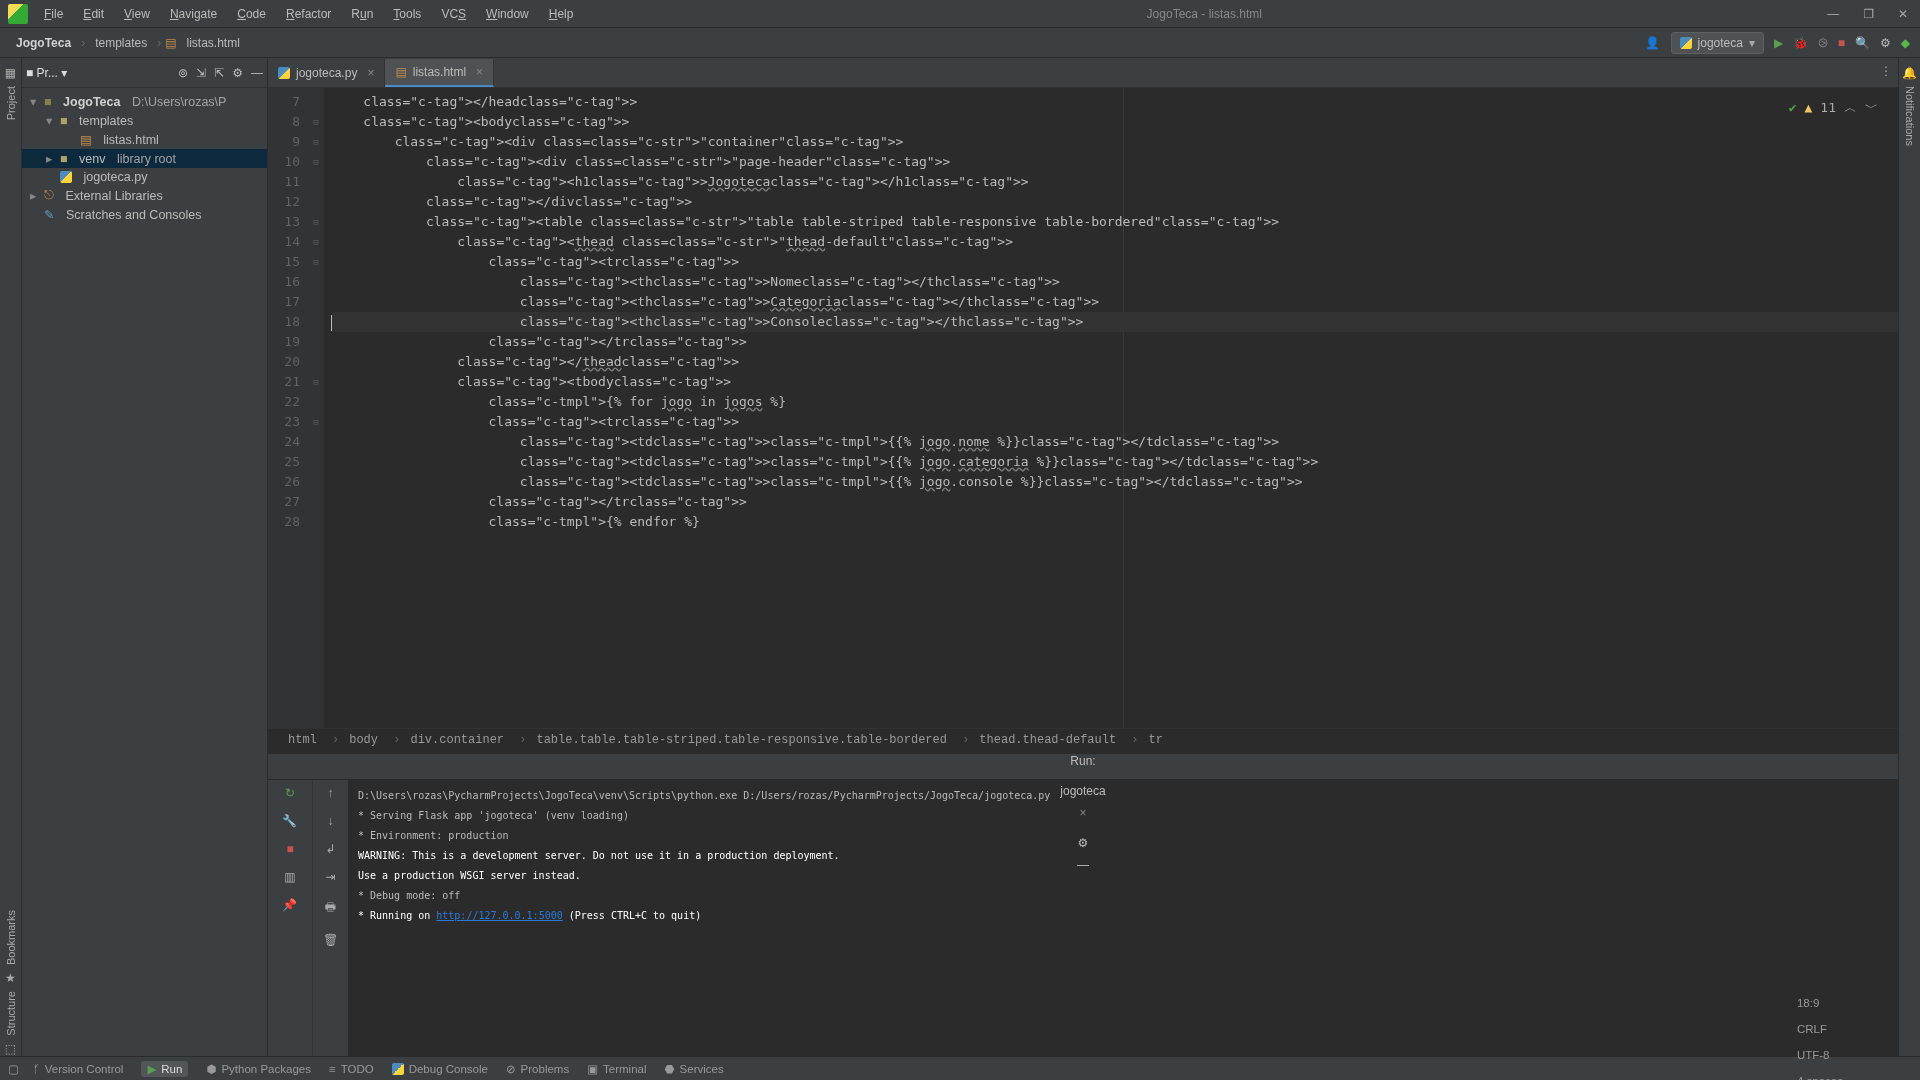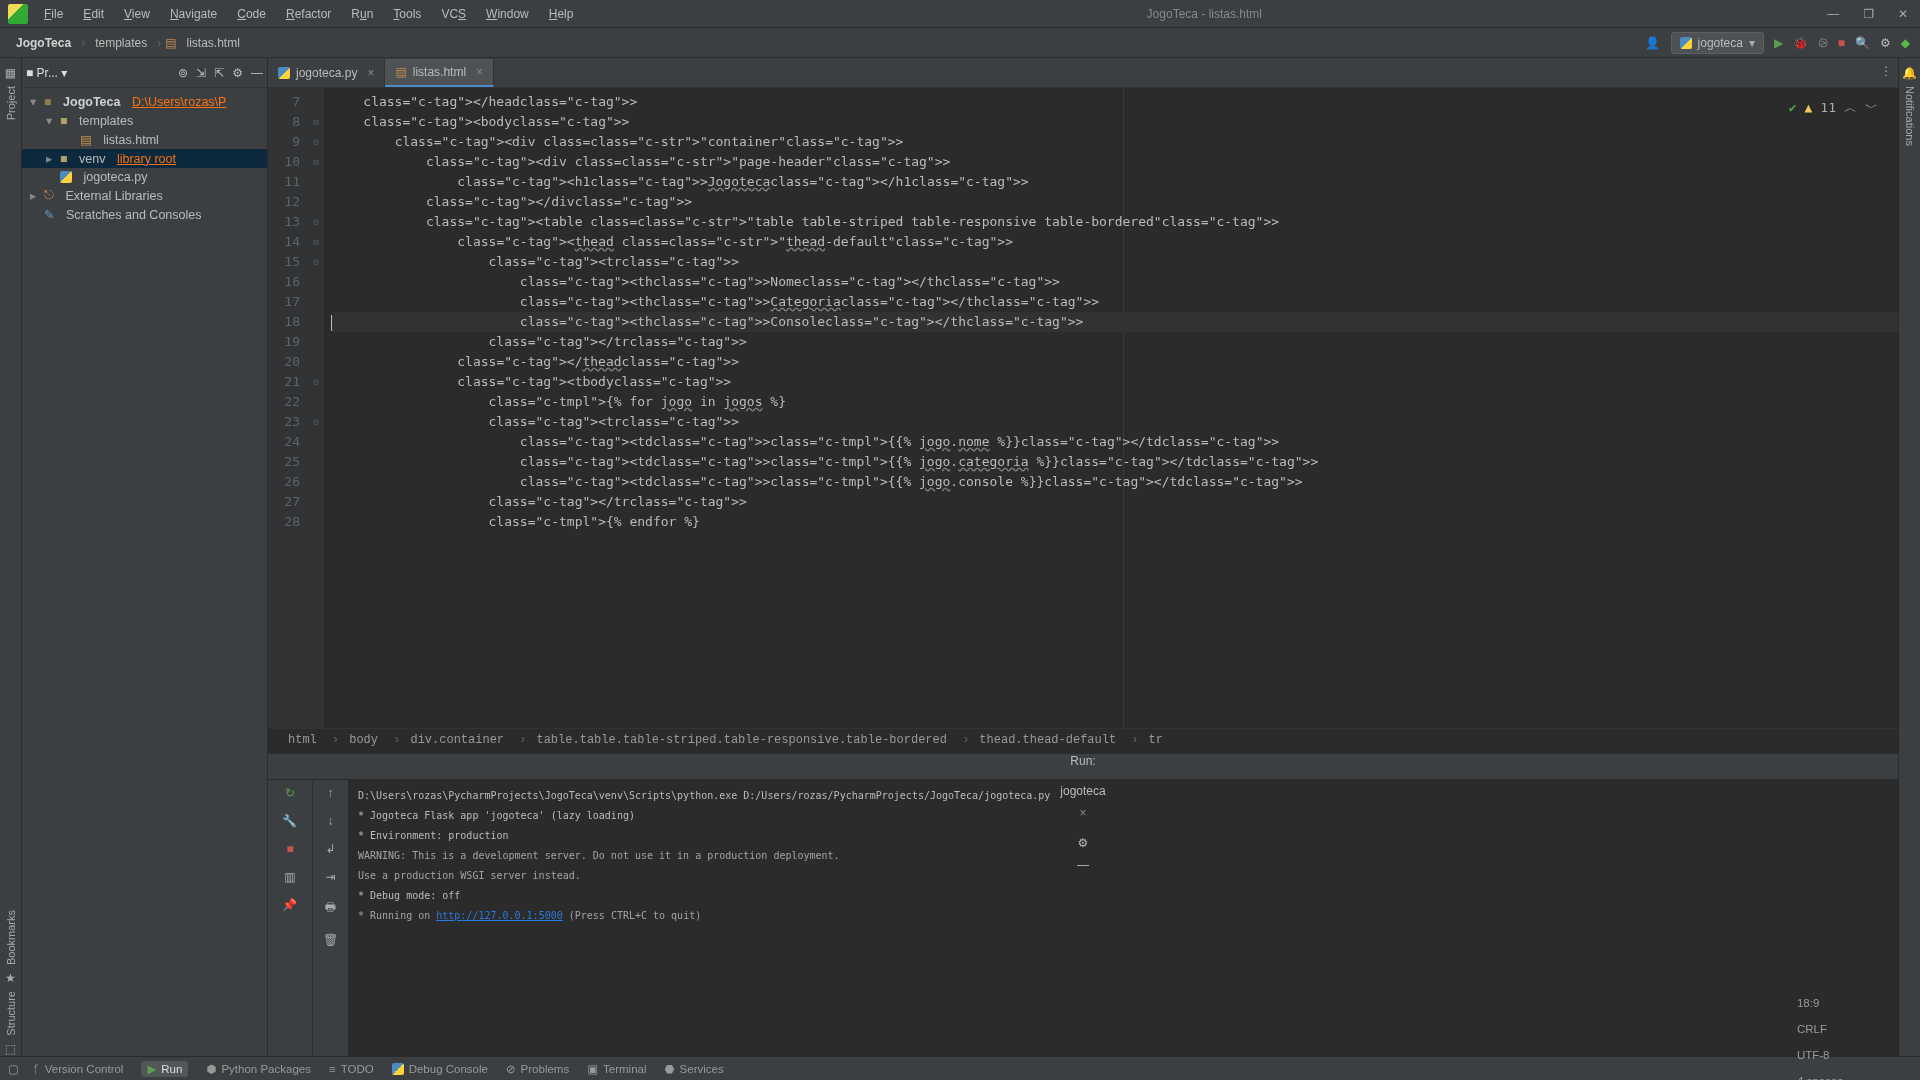--- a/index.html
+++ b/index.html
@@ -27,21 +27,21 @@
 .proj-hdr { height:30px; display:flex; align-items:center; padding:0 4px; gap:8px; border-bottom:1px solid #323232;text-align:right;}
 .proj-hdr .ptitle{flex:1; display:flex; align-items:center; gap:4px;}
 .tree { padding:4px 0; font-size:12.5px; }
 .tree-node { display:flex; align-items:center; gap:4px; padding:2px 0 2px 6px; white-space:nowrap; overflow:hidden; }
 .tree-node.sel { background:#0d293e; }
 .tw0{padding-left:8px;} .tw1{padding-left:24px;} .tw2{padding-left:44px;}
 .exp { width:10px; color:#888; }
 .fold-ico { color:#b0a16b; }
 .fold-ico.root { color:#8a7e4a; }
 .html-file { color:#c28b4e; }
-.dim { color:#f97316;text-decoration:underline; }
+.dim { color:#a3a3a3; }
 .bold { font-weight:600; color:#d0d0d0; }
 .editor-area { flex:1; display:flex; flex-direction:column; background:#2b2b2b; min-width:0;}
 .tabbar { height:30px; background:#3c3f41; display:flex; align-items:flex-end; border-bottom:1px solid #323232; position:relative;}
 .tab { height:28px; display:flex; align-items:center; gap:6px; padding:0 10px; background:#3c3f41; border-right:1px solid #323232; color:#bbb; }
 .tab.active { background:#4e5254; border-bottom:2px solid #4a88c7; }
 .tab .close { color:#888; margin-left:4px; }
 .tabbar .more{position:absolute;right:6px;top:6px;color:#aaa;}
 .editor-body { display:flex; flex:1; font-family:Consolas,monospace; font-size:13px; line-height:20px; position:relative;}
 .gutter { width:40px; background:#313335; text-align:right; color:#606366; padding:4px 8px 4px 0; }
 .fold-col{width:16px;background:#313335;padding-top:4px;}
@@ -56,21 +56,21 @@
 .crumb2 { height:24px; padding:4px 20px; display:flex; gap:10px; color:#999; background:#2b2b2b; border-top:1px solid #323232;font-family:Liberation Mono, monospace;}
 .crumb2 span::after{content:" ›"; color:#666; margin-left:8px;}
 .crumb2 span:last-child::after{content:"";}
 .run-panel { height:304px; border-top:2px solid #2b2b2b; background:#2b2b2b; display:flex; flex-direction:column; }
 .run-hdr { height:26px; background:#3c3f41; display:flex; align-items:center; padding:0 8px; gap:8px; border-bottom:1px solid #2b2b2b;flex-direction:column;}
 .run-hdr .spacer{flex:1;}
 .run-body { flex:1; display:flex; }
 .run-tools { width:44px; background:#3c3f41; display:flex; flex-direction:column; align-items:center; padding-top:6px; gap:14px; }
 .run-tools2 { width:36px; background:#3c3f41; display:flex; flex-direction:column; align-items:center; padding-top:6px; gap:14px; color:#aaa; border-left:1px solid #323232;}
 .console { flex:1; padding:6px 10px; font-family:Consolas,monospace; font-size:10px; line-height:20px; color:#bbb; }
-.console .red{color:#a3a3a3;} .console .url{color:#287bde;text-decoration:underline;}
+.console .red{color:#ffffff;} .console .url{color:#287bde;text-decoration:underline;}
 .statusbar { height:24px; background:#3c3f41; border-top:1px solid #2b2b2b; display:flex; align-items:center; padding:0 8px; font-size:11.5px; color:#999; }
 .sb-left{display:flex;gap:18px;} .sb-item{display:flex;align-items:center;gap:5px;}
 .sb-right{margin-left:auto;display:flex;gap:14px;flex-direction:column;}
 .sb-run{color:#ddd;background:#515658;padding:1px 6px;border-radius:3px;}
 .sidebar-r{width:22px;background:#3c3f41;border-left:1px solid #2b2b2b;display:flex;flex-direction:column;align-items:center;padding-top:8px;}
 .stop-btn{color:#c75450;}
 .green-play{color:#5c9e4f;}
 .bell{color:#777;}
 </style>
 </head>
@@ -284,21 +284,21 @@
         <div class="run-tools2">
           <span>↑</span>
           <span>↓</span>
           <span>↲</span>
           <span>⇥</span>
           <span>🖶</span>
           <span>🗑</span>
         </div>
         <div class="console" id="console">
             <div class="">D:\Users\rozas\PycharmProjects\JogoTeca\venv\Scripts\python.exe D:/Users/rozas/PycharmProjects/JogoTeca/jogoteca.py</div>
-            <div class=""> * Jogoteca Flask app 'jogoteca' (lazy loading)</div>
+            <div class=""> * Serving Flask app 'jogoteca' (venv loading)</div>
             <div class=""> * Environment: production</div>
             <div class="red">   WARNING: This is a development server. Do not use it in a production deployment.</div>
             <div class="red">   Use a production WSGI server instead.</div>
             <div class=""> * Debug mode: off</div>
             <div><span class="red"> * Running on </span><span class="url">http://127.0.0.1:5000</span><span class="red"> (Press CTRL+C to quit)</span></div>
           </div>
       </div>
     </div>
   </div>
 

